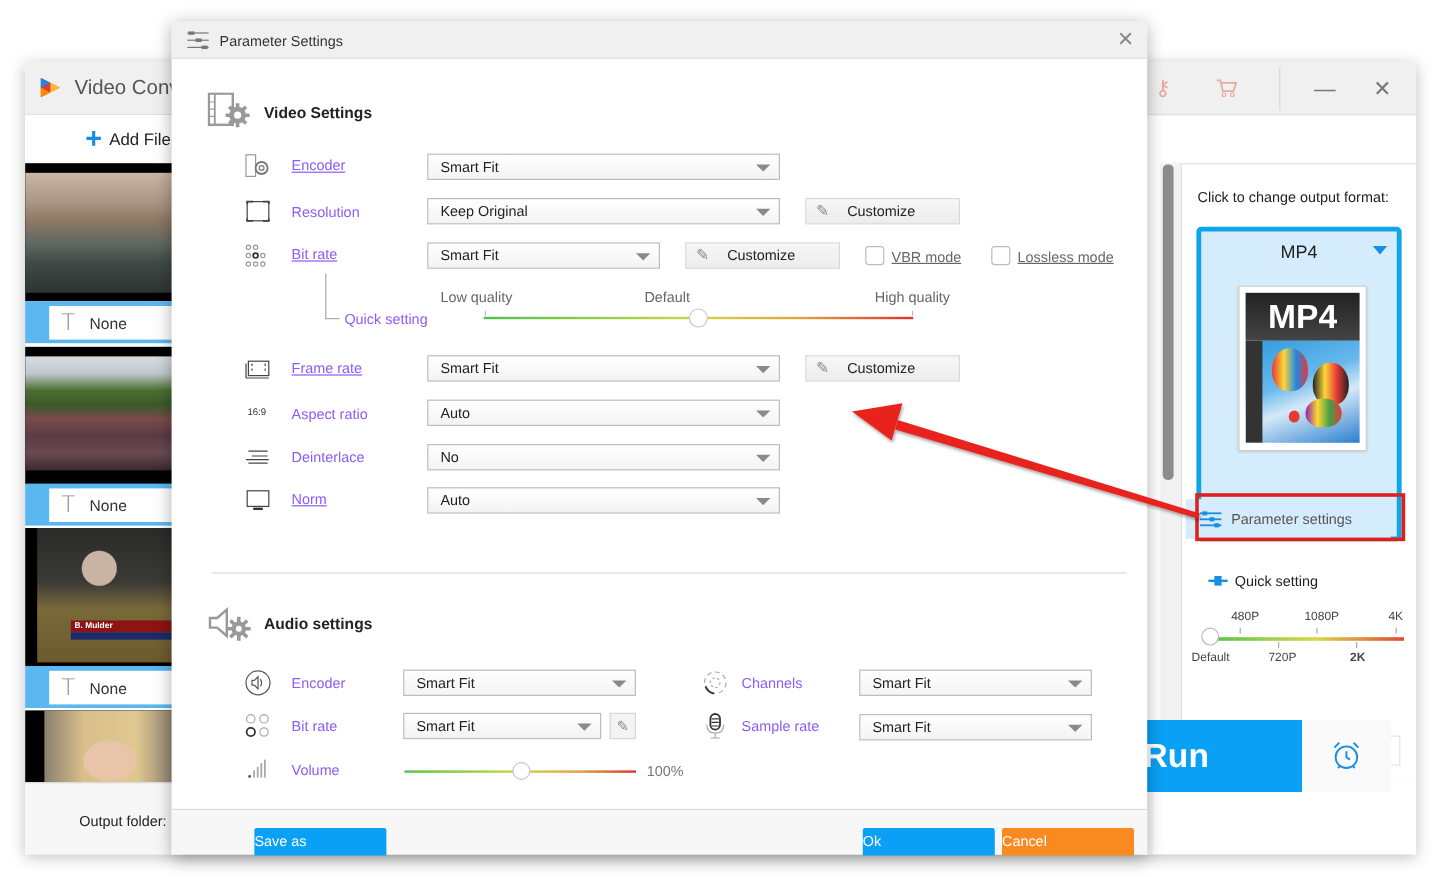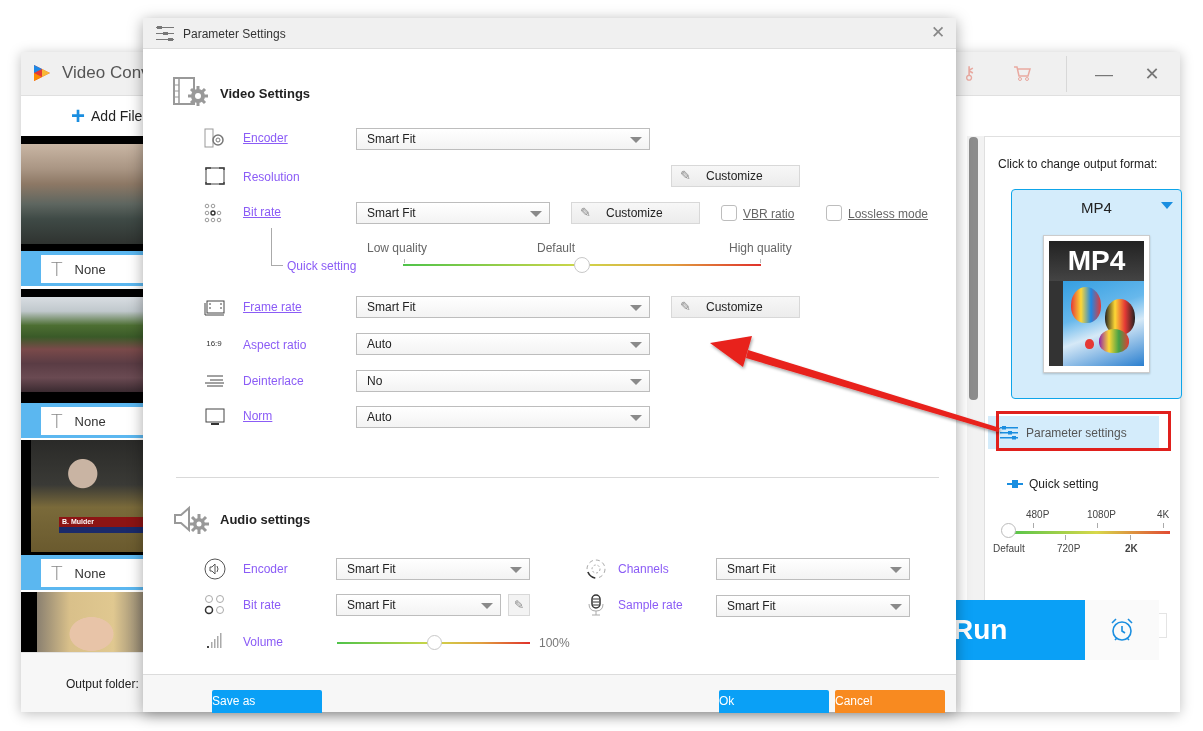--- a/index.html
+++ b/index.html
@@ -27,21 +27,21 @@
   .subtitle-box .lbl { font-size: 13px; color: #333; }
 
   #bottom-bar { position: absolute; left: 0; top: 600px; width: 940px; height: 60px; background: #f7f7f7; border-top: 1px solid #e4e4e4; }
   #output-folder-label { position: absolute; left: 45px; top: 24px; font-size: 12px; color: #222; }
 
   
   #right-panel { position: absolute; left: 946px; top: 84px; width: 213px; height: 516px; background: #f2f2f2; }
   #right-scroll-track { position: absolute; left: 3px; top: 0; width: 10px; height: 516px; background: #f2f2f2; }
   #right-inner { position: absolute; left: 17px; top: 0; width: 196px; height: 516px; background: #fff; border-left: 1px solid #e0e0e0; border-top: 1px solid #e0e0e0; }
   #output-format-label { position: absolute; left: 13px; top: 20px; font-size: 12px; color: #222; }
-  #format-card { position: absolute; left: 12px; top: 52px; width: 171px; height: 210px; background: #d4ecfb; border: 1px solid #0ea5e9; border-radius: 4px; margin-left: 14px; }
+  #format-card { position: absolute; left: 12px; top: 52px; width: 171px; height: 262px; background: #d4ecfb; border: 4px solid #0ea5e9; border-radius: 4px; }
   #format-name { position: absolute; left: 0; right: 0; top: 9px; text-align: center; font-size: 15px; color: #222; }
   #format-caret { position: absolute; right: 8px; top: 12px; width: 0; height: 0; border-left: 6px solid transparent; border-right: 6px solid transparent; border-top: 7px solid #1a8ee0; }
   #format-thumb { position: absolute; left: 31px; top: 45px; width: 107px; height: 138px; background: #fff; border: 1px solid #ccc; box-shadow: 0 1px 2px rgba(0,0,0,0.2); }
   #format-thumb .hdr { position: absolute; left: 5px; top: 5px; right: 5px; height: 40px; background: linear-gradient(#222, #444); color: #fff; font-size: 28px; font-weight: bold; text-align: center; line-height: 40px; }
   #format-thumb .img { position: absolute; left: 5px; top: 45px; right: 5px; bottom: 6px; background: linear-gradient(160deg, #2e9be0 0%, #67b8ec 40%, #d6e9f7 60%, #2a7fcf 100%); overflow: hidden; }
   .balloon { position: absolute; border-radius: 50% 50% 45% 45%; }
 
   #param-settings-btn { position: absolute; left: 3px; top: 279px; width: 171px; height: 33px; background: #d4ecfb; display: flex; align-items: center; font-size: 12px; color: #555; }
   #param-settings-btn .ic { margin-left: 12px; margin-right: 8px; width: 18px; height: 14px; position: relative; }
   #param-highlight { position: absolute; left: 996px; top: 411px; width: 175px; height: 40px; border: 3px solid #e0201d; }
@@ -298,20 +298,23 @@
     <span>Smart Fit</span><span class="caret"></span>
   </div>
 
   <div class="row-icon" style="left:61px; top:148px;">
     <svg width="22" height="20" viewBox="0 0 22 20">
         <path d="M2 4 V2 H7 M15 2 H20 V4 M20 16 V18 H15 M7 18 H2 V16" fill="none" stroke="#444" stroke-width="1.5"></path>
         <rect x="2" y="2" width="18" height="16" fill="none" stroke="#444" stroke-dasharray="0"></rect>
       </svg>
   </div>
   <span class="row-label" style="left:100px; top:152px;">Resolution</span>
+  <div class="select" style="left:213px; top:147px; width:294px;">
+    <span>Keep Original</span><span class="caret"></span>
+  </div>
   <div class="btn-customize" style="left:528px; top:147px; width:129px;">
     <span class="pencil">✎</span><span>Customize</span>
   </div>
 
   <div class="row-icon" style="left:61px; top:185px;">
     <svg width="22" height="20" viewBox="0 0 22 20">
         <g fill="none" stroke="#999">
           <circle cx="3" cy="3" r="1.8"></circle>
           <circle cx="9" cy="3" r="1.8"></circle>
           <circle cx="3" cy="10" r="1.8"></circle>
@@ -324,21 +327,21 @@
       </svg>
   </div>
   <span class="row-label link" style="left:100px; top:187px;">Bit rate</span>
   <div class="select" style="left:213px; top:184px; width:194px;">
     <span>Smart Fit</span><span class="caret"></span>
   </div>
   <div class="btn-customize" style="left:428px; top:184px; width:129px;">
     <span class="pencil">✎</span><span>Customize</span>
   </div>
   <div class="checkbox" style="left:578px; top:187px;"></div>
-  <span class="check-label" style="left:600px; top:189px;">VBR ratio</span>
+  <span class="check-label" style="left:600px; top:189px;">VBR mode</span>
   <div class="checkbox" style="left:683px; top:187px;"></div>
   <span class="check-label" style="left:705px; top:189px;">Lossless mode</span>
 
   <div id="qs-bracket-v"></div>
   <div id="qs-bracket-h"></div>
   <span class="row-label" style="left:144px; top:241px;">Quick setting</span>
   <span class="qual-lbl" style="left:224px; top:223px;">Low quality</span>
   <span class="qual-lbl" style="left:394px; top:223px;">Default</span>
   <span class="qual-lbl" style="left:586px; top:223px;">High quality</span>
   <div class="qtick" style="left:261px; top:241px;"></div>

